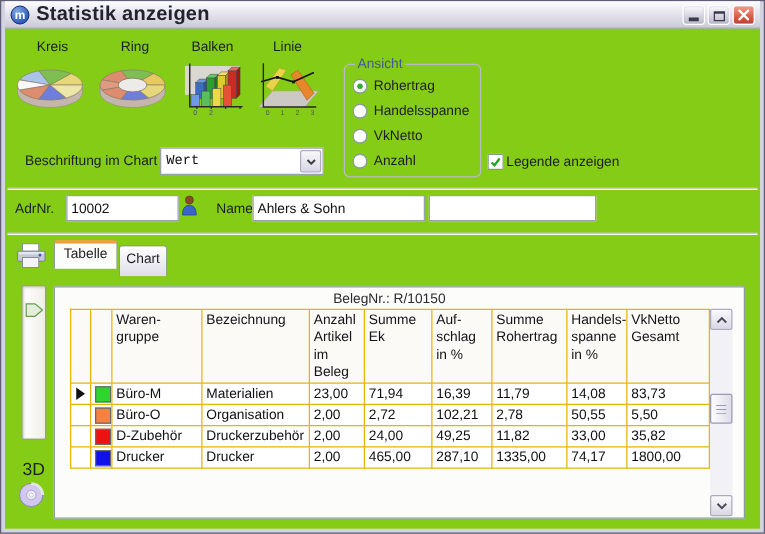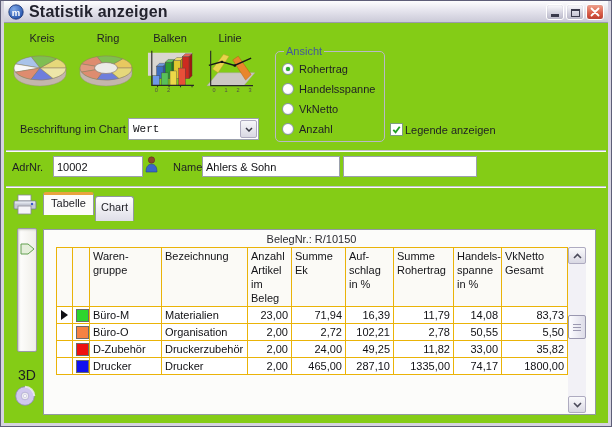--- a/index.html
+++ b/index.html
@@ -65,21 +65,21 @@
   .panel{position:absolute;left:39px;top:206px;width:553px;height:186px;background:#FCFCFA;border:1px solid #9199A0;z-index:2;}
   .caption{position:absolute;left:12px;top:3px;width:511px;text-align:center;font-size:11px;color:#2A2A30;}
   
   table.grid{position:absolute;left:12px;top:17px;border-collapse:collapse;table-layout:fixed;width:511px;font-size:11px;}
   table.grid th,table.grid td{border:1px solid #eab308;padding:1px 3px;overflow:hidden;}
   table.grid th{background:#FBFAF6;font-weight:normal;text-align:left;vertical-align:top;
     white-space:pre-line;line-height:1.28;height:46px;color:#141418;}
   table.grid td{background:#FFFFFF;height:17px;color:#101014;white-space:nowrap;}
   td.ind{background:#EFEEE9;padding:0;text-align:center;}
   th.ind{background:#EFEEE9;}
-  td.num{text-align:right;}
+  td.num{}
   .rowarrow{display:none;width:0;height:0;border-left:7px solid #101014;border-top:5px solid transparent;border-bottom:5px solid transparent;margin:0 auto;}
   .rowarrow.visible{display:block;}
   .colorbox{width:13px;height:13px;margin:0 auto;border:1px solid #6A6A6A;}
   td.colorcell{padding:1px;}
   
   .vscroll{position:absolute;left:524px;top:17px;width:18px;height:166px;background:#F2F1F6;}
   .scrollbtn{position:absolute;left:0;width:18px;height:17px;border:1px solid #AEABC0;border-radius:2px;
     background:linear-gradient(180deg,#FAFAFC,#D9D8E3);display:flex;align-items:center;justify-content:center;}
   .scrollthumb{position:absolute;left:0;top:68px;width:18px;height:24px;border:1px solid #9A98B0;border-radius:2px;
     background:linear-gradient(90deg,#FDFDFF,#DDDCE8);display:flex;align-items:center;justify-content:center;}

